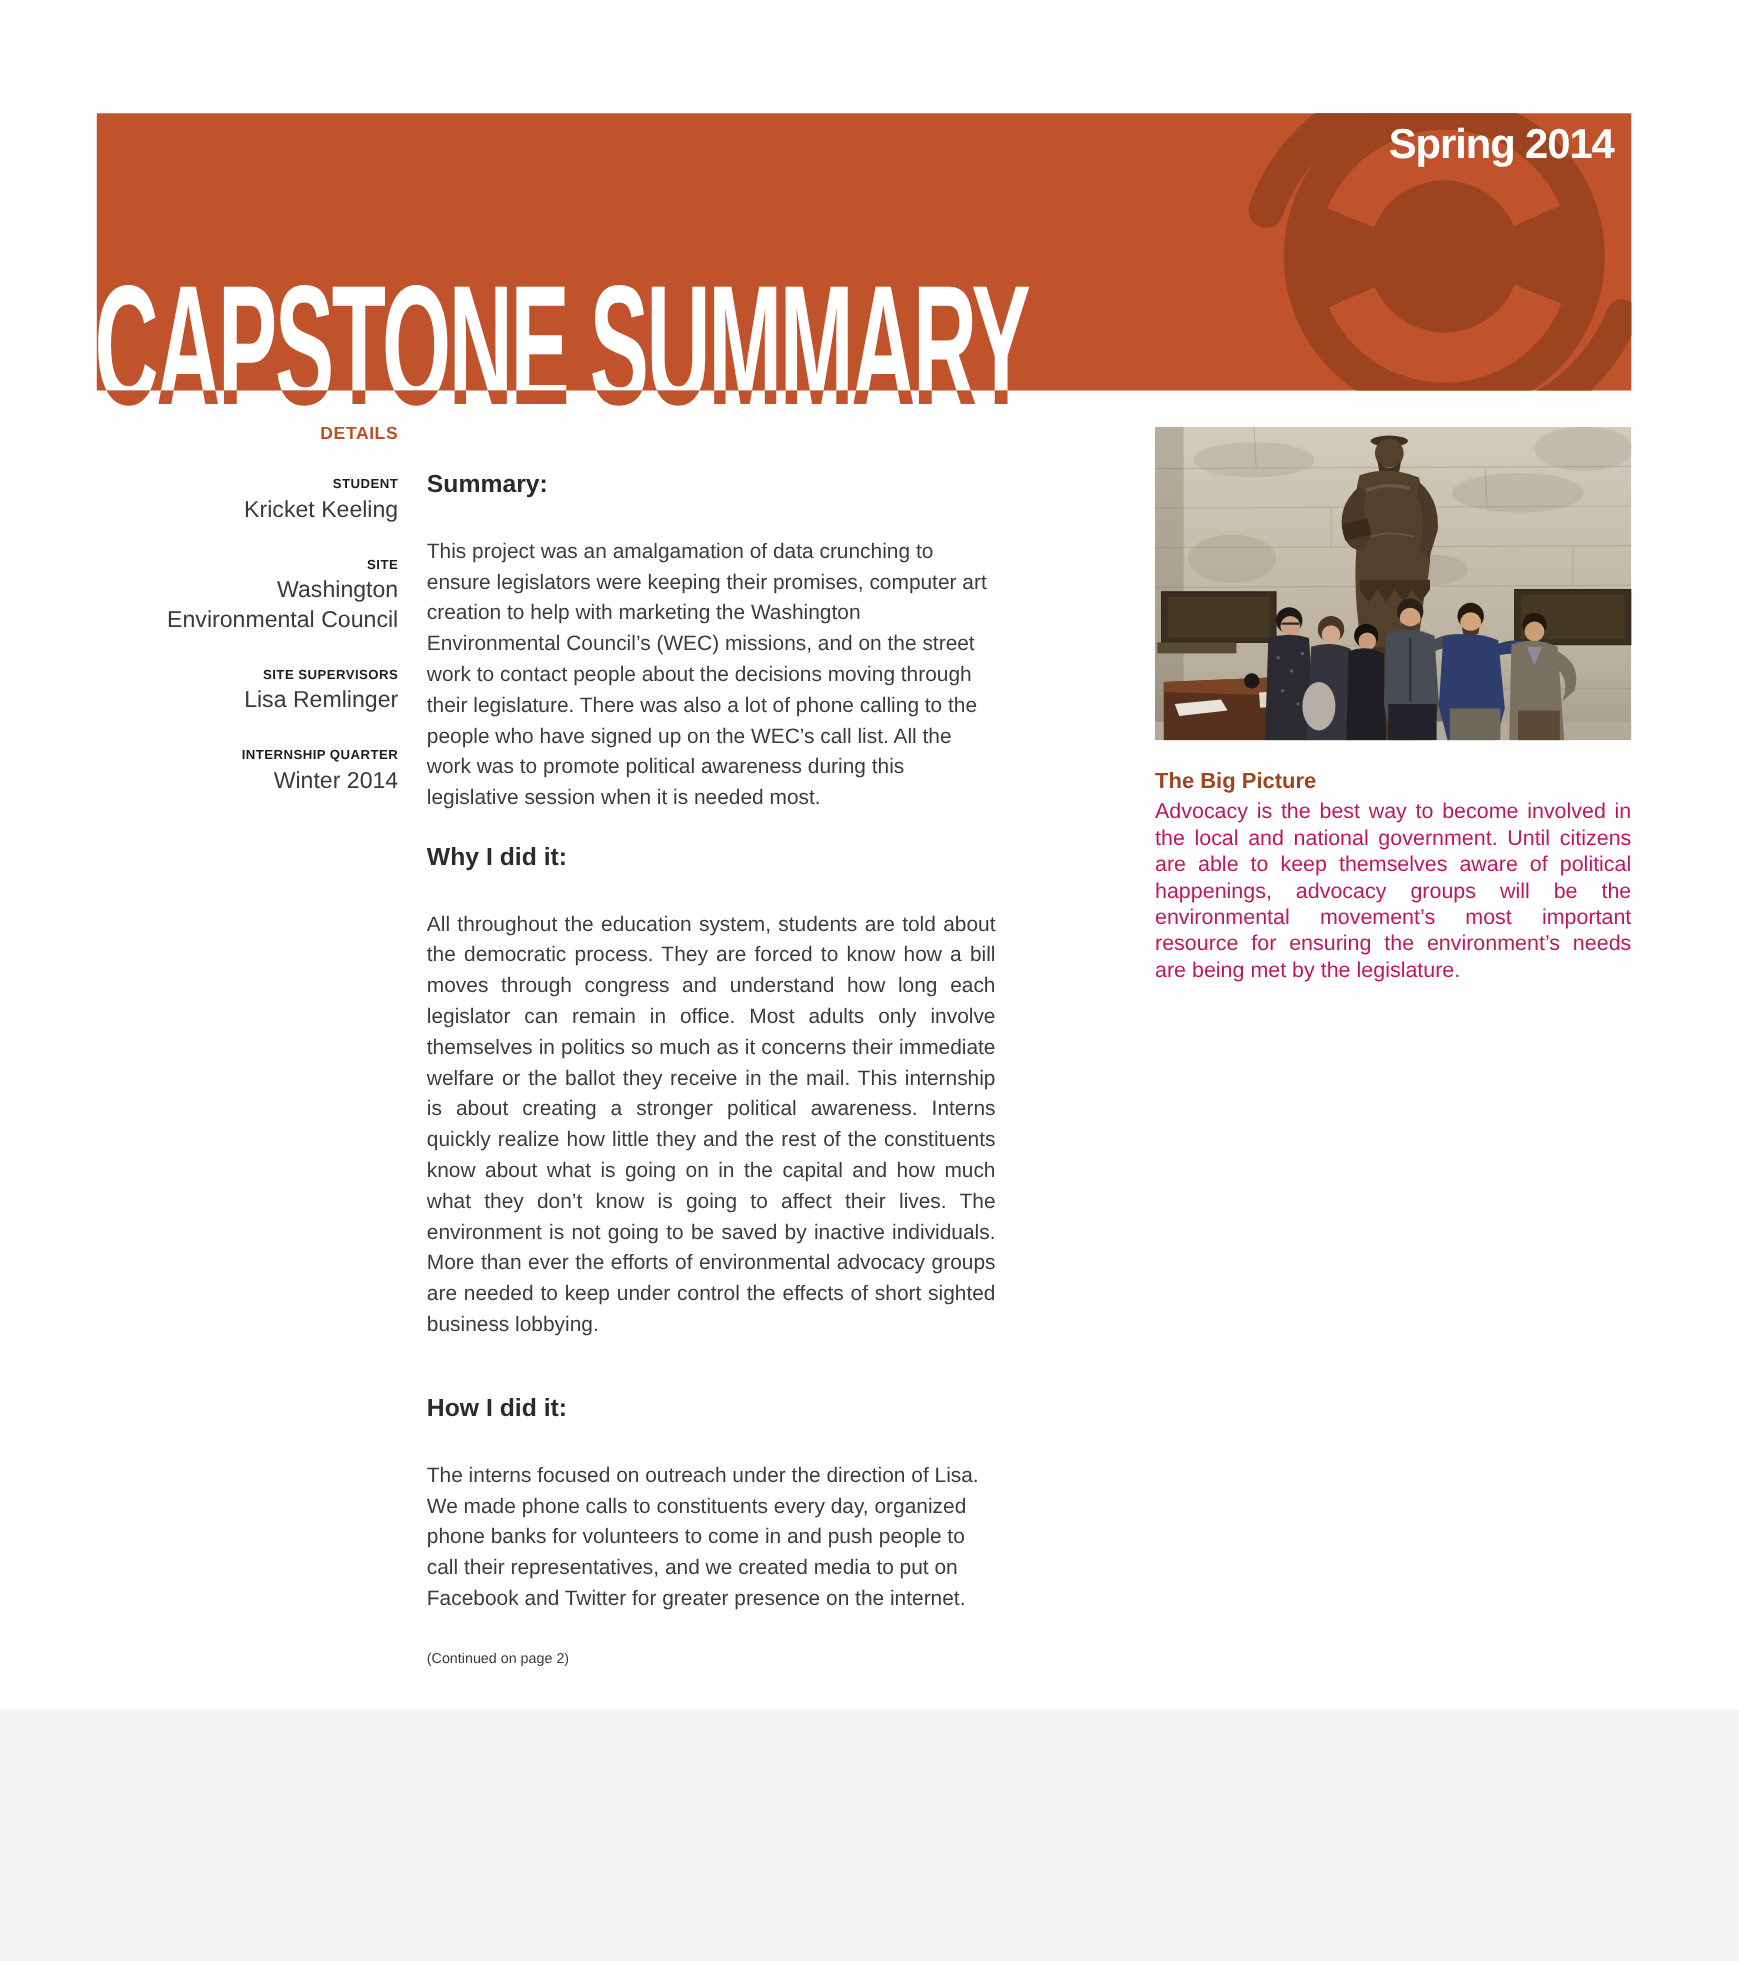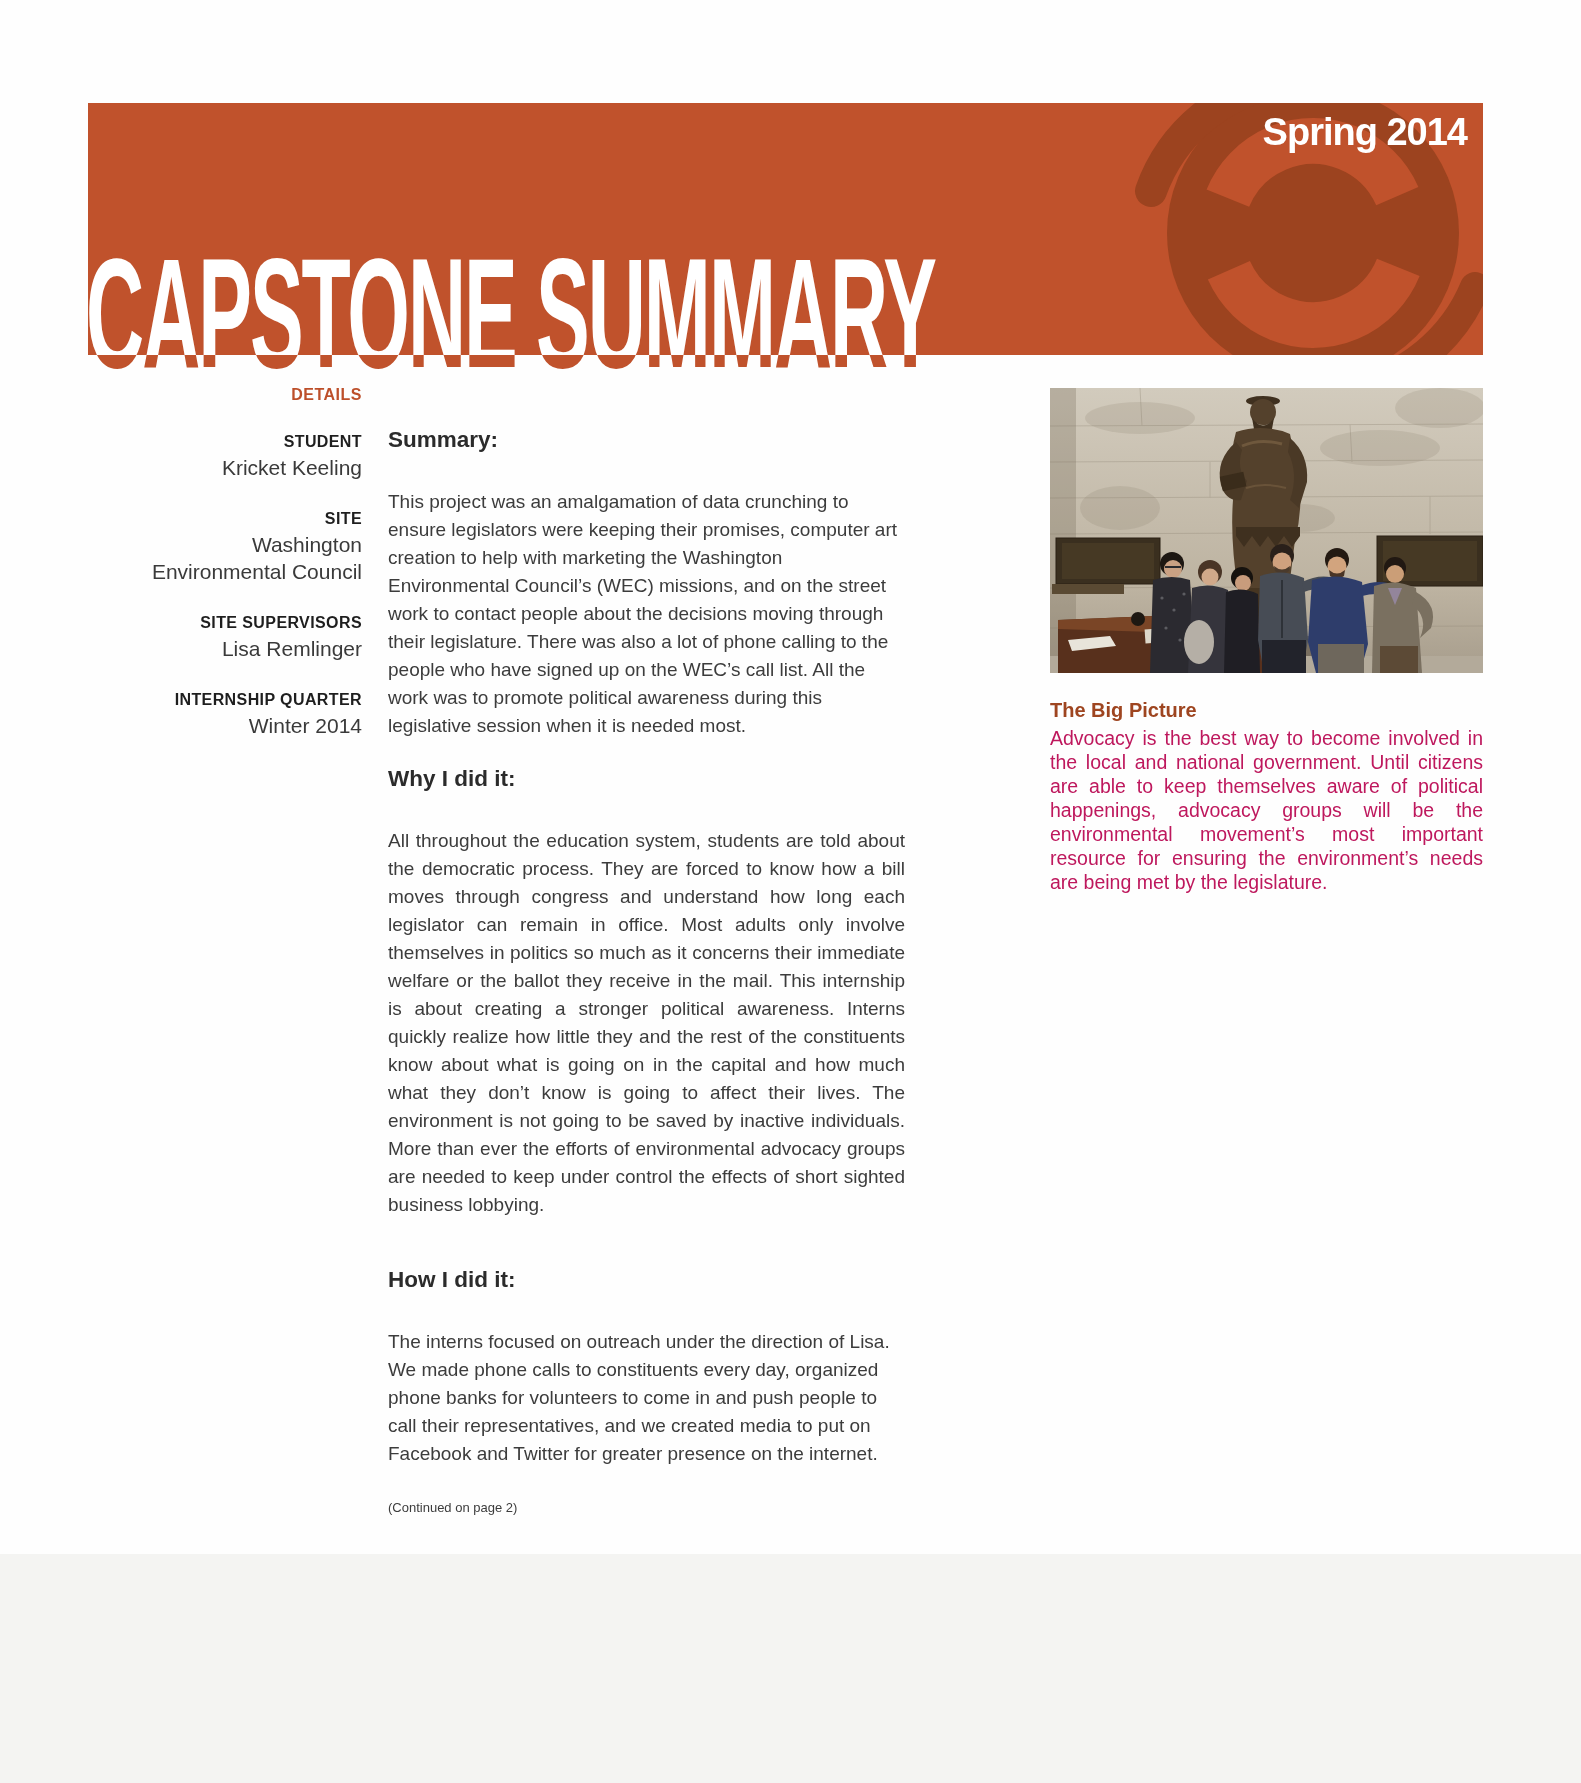--- a/index.html
+++ b/index.html
@@ -17,21 +17,21 @@
   .mast-clip-orange{position:absolute;left:86px;top:355px;width:1397px;height:26px;overflow:hidden;pointer-events:none;}
   .mast-text{position:absolute;left:0;white-space:nowrap;font-weight:700;font-size:155px;
              line-height:155px;letter-spacing:-4px;transform:scaleX(0.52);transform-origin:left top;}
   .mast-clip-white .mast-text{top:133px;color:#ffffff;}
   .mast-clip-orange .mast-text{top:-119px;color:#C0522C;}
 
   
   .details{position:absolute;left:120px;top:386px;width:242px;text-align:right;}
   .details-heading{font-size:16px;font-weight:700;color:#BD4F2A;letter-spacing:.5px;margin:0;}
   .field{margin-top:29px;}
-  .field-label{font-size:16px;font-weight:700;color:#1e1e1e;letter-spacing:.4px;}
+  .field-label{font-size:12px;font-weight:700;color:#1e1e1e;letter-spacing:.4px;}
   .field-value{font-size:21px;color:#3a3a3a;line-height:27px;margin-top:3px;}
   .field-note{font-size:17.5px;font-style:italic;color:#2f2f2f;margin-top:2px;font-family:"Liberation Serif","DejaVu Serif",serif;}
 
   
   .article{position:absolute;left:388px;top:382px;width:517px;color:#3c3c3c;}
   .article-title{font-size:22.5px;font-weight:700;color:#2b2b2b;margin:0;}
   .section-heading{font-size:22.5px;font-weight:700;color:#2b2b2b;margin:0;}
   .h-summary{margin-top:45px;}
   .h-why{margin-top:26px;}
   .h-how{margin-top:48px;}

